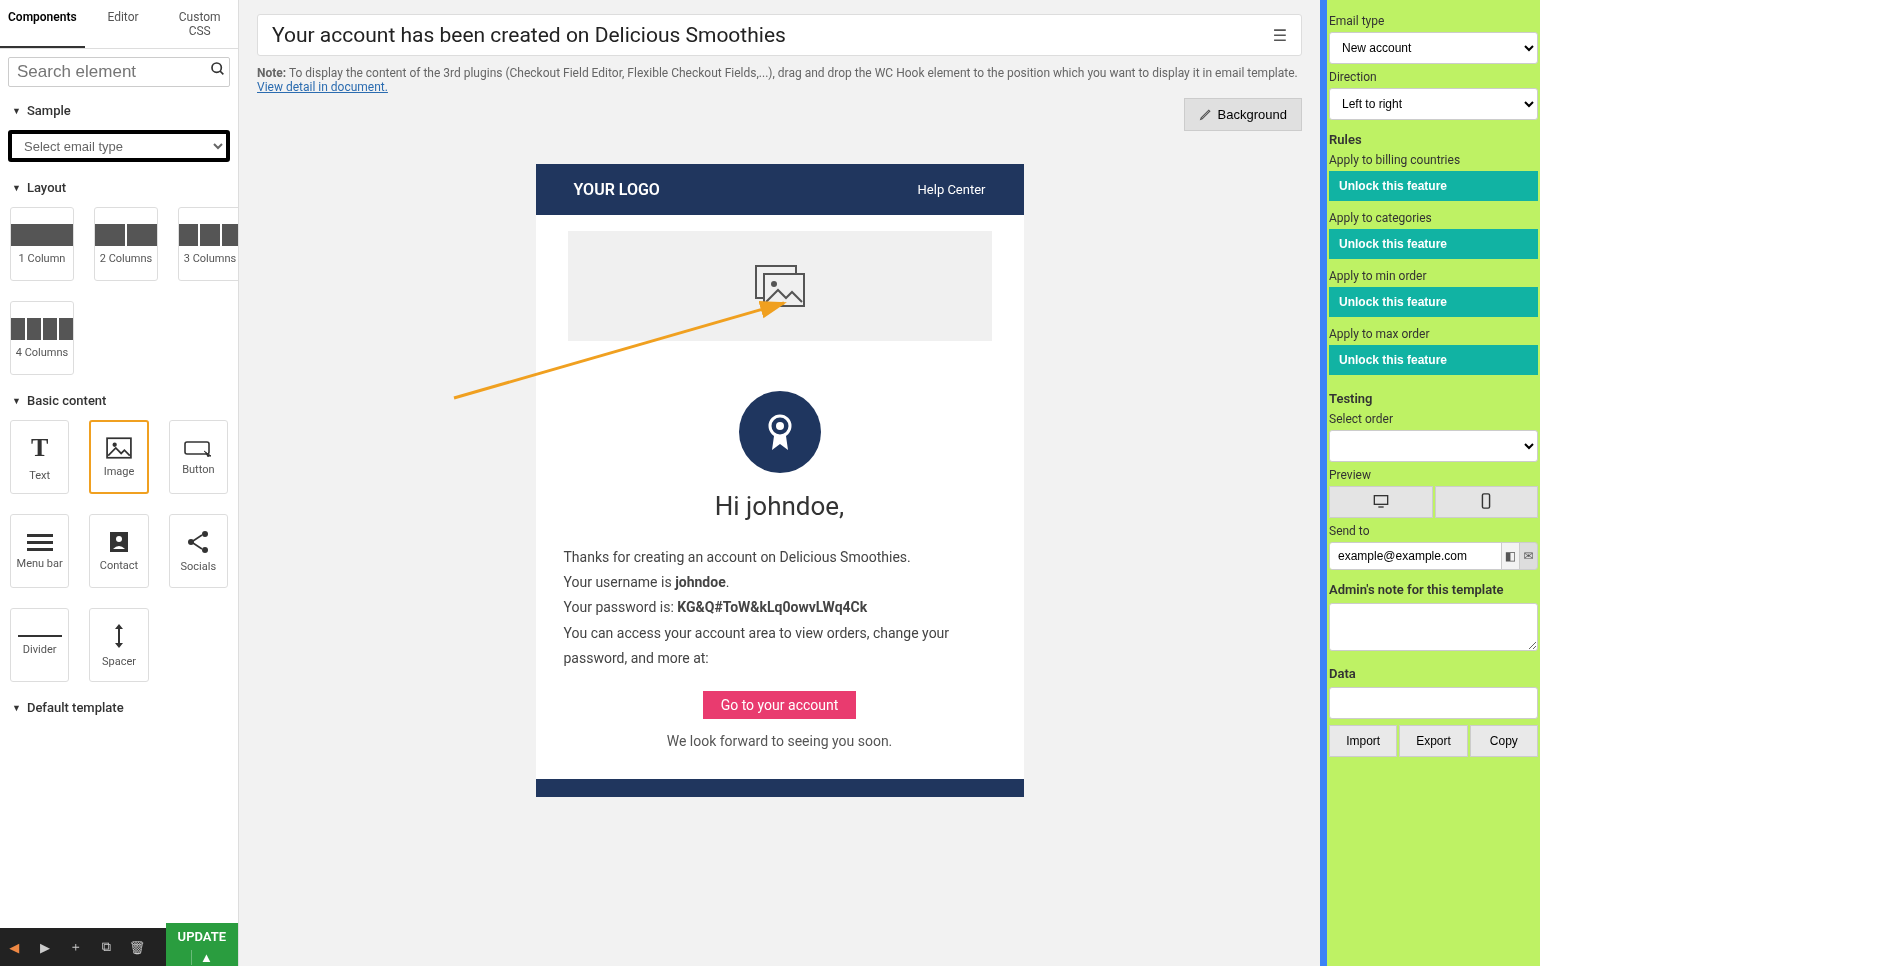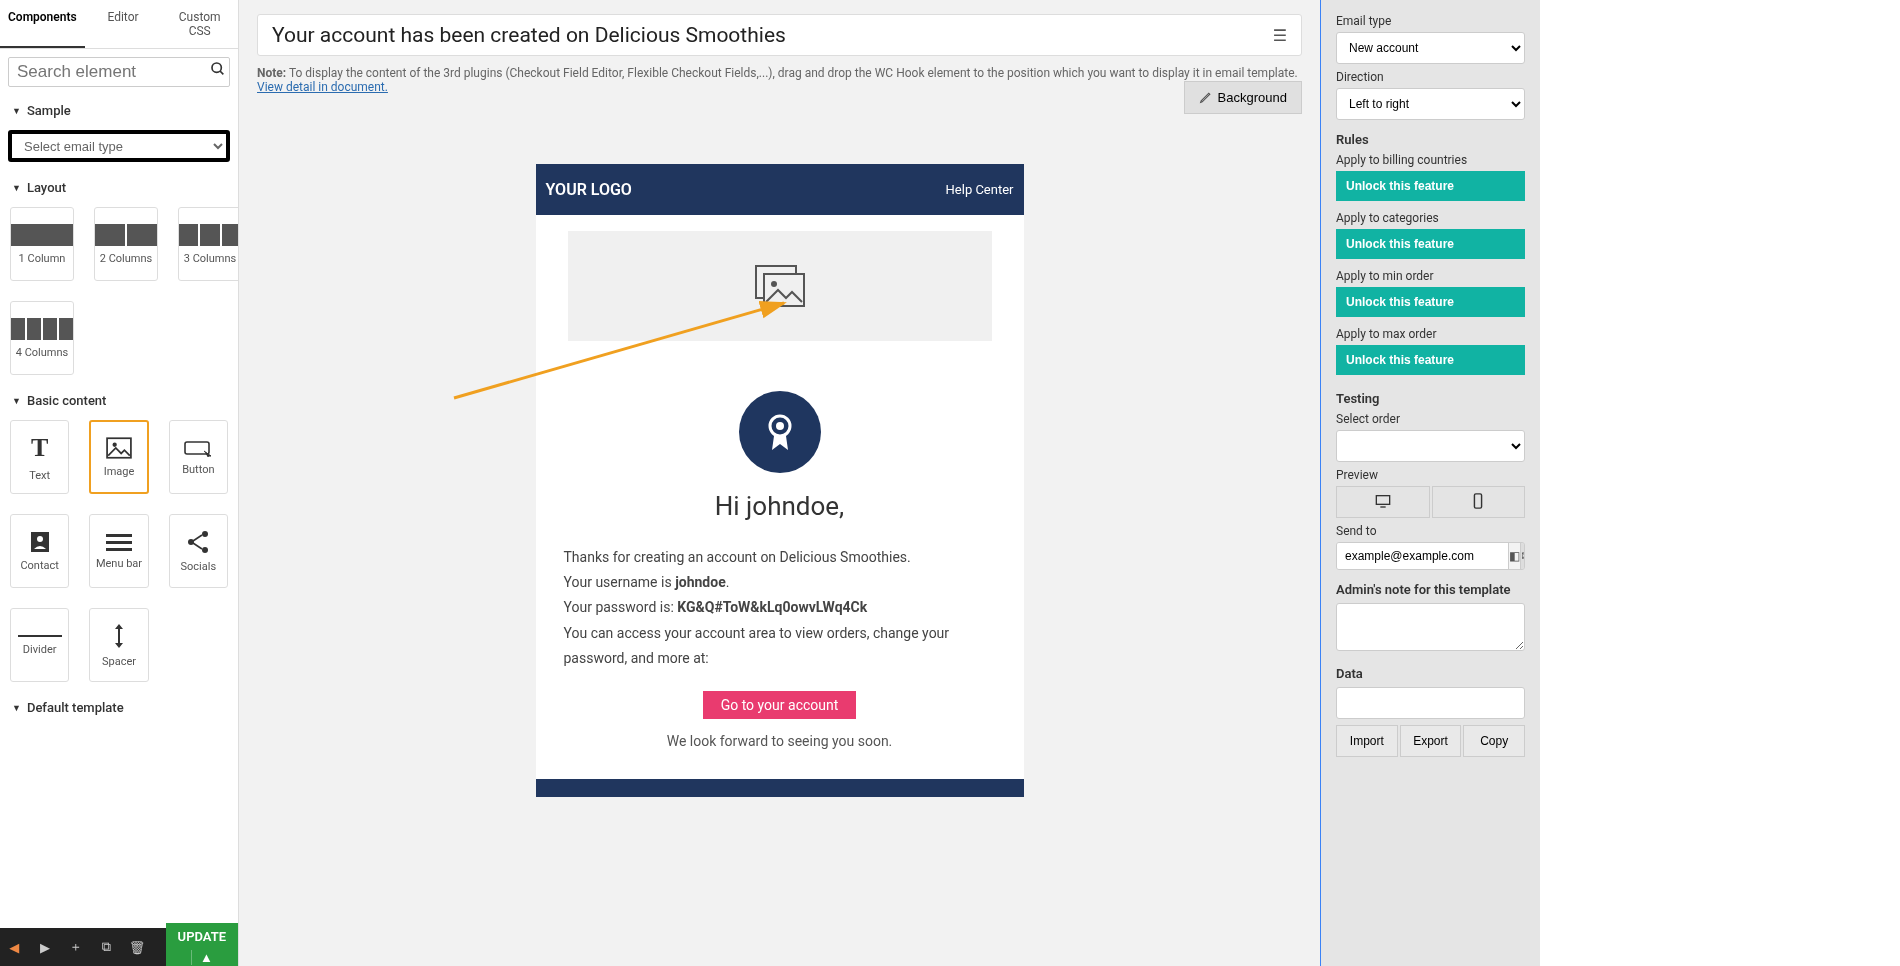--- a/index.html
+++ b/index.html
@@ -30,37 +30,37 @@
 .bb-btn.red { color: #e84; }
 .update-btn { margin-left: 12px; background: #2a9d3f; color: #fff; padding: 6px 12px; font-weight: 600; cursor: pointer; display: flex; align-items: center; gap: 6px; flex-direction: column; }
 .update-btn .drop { background: #2a9d3f; border-left: 1px solid rgba(255,255,255,.3); padding-left: 8px; }
 
 .canvas { flex: 1; background: #f2f2f2; position: relative; overflow: hidden; }
 .title-bar { margin: 14px 18px 10px; background: #fff; border: 1px solid #ddd; border-radius: 3px; display: flex; align-items: center; padding: 8px 14px; }
 .title-bar h2 { font-weight: 400; font-size: 21px; color: #222; flex: 1; }
 .menu-icon { font-size: 16px; cursor: pointer; color: #555; }
 .note { margin: 0 18px 14px; font-size: 12px; color: #666; }
 .note a { color: #2b6cb0; }
-.bg-btn { position: absolute; right: 18px; top: 81px; background: #e0e0e0; border: 1px solid #ccc; padding: 8px 14px; font-size: 13px; cursor: pointer; display: flex; align-items: center; gap: 6px; }
+.bg-btn { position: absolute; right: 18px; top: 98px; background: #e0e0e0; border: 1px solid #ccc; padding: 8px 14px; font-size: 13px; cursor: pointer; display: flex; align-items: center; gap: 6px; }
 
 .email { width: 488px; margin: 70px auto 0; background: #fff; }
-.email-header { background: #20365e; color: #fff; padding: 16px 10px; display: flex; justify-content: space-between; align-items: center; }
+.email-header { background: #20365e; color: #fff; padding: 16px 38px; display: flex; justify-content: space-between; align-items: center; }
 .email-header .logo { font-weight: 600; font-size: 16px; }
 .email-header .help { font-size: 13px; }
 .image-drop { margin: 16px 32px 50px; background: #f0f0f0; height: 110px; display: flex; align-items: center; justify-content: center; }
 .badge-circle { width: 82px; height: 82px; border-radius: 50%; background: #1f365f; margin: 20px auto 18px; display: flex; align-items: center; justify-content: center; color: #fff; }
 .greet { text-align: center; font-size: 26px; color: #333; margin: 8px 0 24px; font-weight: 400; }
 .body-text { padding: 0 28px; color: #444; line-height: 1.8; font-size: 14px; }
 .cta-btn { display: block; width: fit-content; margin: 20px auto 14px; background: #e93b6f; color: #fff; padding: 6px 18px; font-size: 14px; cursor: pointer; }
 .closing { text-align: center; color: #555; font-size: 14px; margin-bottom: 30px; }
 .email-footer-bar { height: 18px; background: #20365e; margin-top: 24px; }
 
 .arrow { position: absolute; top: 260px; left: -10px; pointer-events: none; }
 
-.right-panel { width: 220px; border-left: 1px solid #3b82f6; padding: 8px 15px 12px; overflow-y: auto; background: #e5e5e5; }
+.right-panel { width: 220px; border-left: 7px solid #3b82f6; padding: 8px 2px 12px; overflow-y: auto; background: #bef264; }
 .rp-label { font-size: 12px; color: #333; margin: 6px 0 4px; }
 .rp-section { font-size: 13px; font-weight: 600; margin: 12px 0 6px; }
 .rp-select, .rp-input { width: 100%; height: 32px; border: 1px solid #ccc; border-radius: 3px; padding: 0 8px; font-size: 12px; background: #fff; }
 .rp-textarea { width: 100%; height: 48px; border: 1px solid #ccc; border-radius: 3px; resize: vertical; }
 .teal-btn { width: 100%; background: #11b3a3; color: #fff; border: none; padding: 8px 10px; font-size: 12px; text-align: left; font-weight: 600; cursor: pointer; margin-bottom: 4px; }
 .preview-toggle { display: flex; gap: 2px; }
 .preview-toggle button { flex: 1; height: 32px; background: #e4e4e4; border: 1px solid #ccc; cursor: pointer; }
 .send-row { display: flex; border: 1px solid #ccc; border-radius: 3px; overflow: hidden; justify-content: space-between; }
 .send-row input { flex: 1; border: none; padding: 6px 8px; font-size: 12px; }
 .send-row .sq { width: 32px; border-left: 1px solid #ccc; display: flex; align-items: center; justify-content: center; background: #f3f3f3; cursor: pointer; font-size: 12px; color: #555; }
@@ -152,34 +152,34 @@
           <div class="tile-label">Image</div>
         </div>
         <div class="tile">
           <svg width="28" height="18" viewBox="0 0 28 18">
               <rect x="1" y="3" width="24" height="12" rx="2" fill="none" stroke="#333" stroke-width="1.6"></rect>
               <path d="M20 12 L27 17 L24 17 L25 20" fill="#333" stroke="#333"></path>
             </svg>
           <div class="tile-label">Button</div>
         </div>
         <div class="tile">
+          <svg width="26" height="18" viewBox="0 0 26 18">
+              <rect y="1" width="26" height="3" fill="#333"></rect>
+              <rect y="8" width="26" height="3" fill="#333"></rect>
+              <rect y="15" width="26" height="3" fill="#333"></rect>
+            </svg>
+          <div class="tile-label">Menu bar</div>
+        </div>
+        <div class="tile">
           <svg width="24" height="22" viewBox="0 0 24 22">
               <rect x="3" y="1" width="18" height="20" fill="#333"></rect>
               <circle cx="12" cy="8" r="3" fill="#fff"></circle>
               <path d="M6 18 Q12 12 18 18" fill="#fff"></path>
             </svg>
           <div class="tile-label">Contact</div>
-        </div>
-        <div class="tile">
-          <svg width="26" height="18" viewBox="0 0 26 18">
-              <rect y="1" width="26" height="3" fill="#333"></rect>
-              <rect y="8" width="26" height="3" fill="#333"></rect>
-              <rect y="15" width="26" height="3" fill="#333"></rect>
-            </svg>
-          <div class="tile-label">Menu bar</div>
         </div>
         <div class="tile">
           <svg width="26" height="24" viewBox="0 0 26 24">
               <circle cx="20" cy="4" r="3" fill="#333"></circle>
               <circle cx="6" cy="12" r="3" fill="#333"></circle>
               <circle cx="20" cy="20" r="3" fill="#333"></circle>
               <line x1="8" y1="11" x2="17" y2="5" stroke="#333" stroke-width="1.6"></line>
               <line x1="8" y1="13" x2="17" y2="19" stroke="#333" stroke-width="1.6"></line>
             </svg>
           <div class="tile-label">Socials</div>

